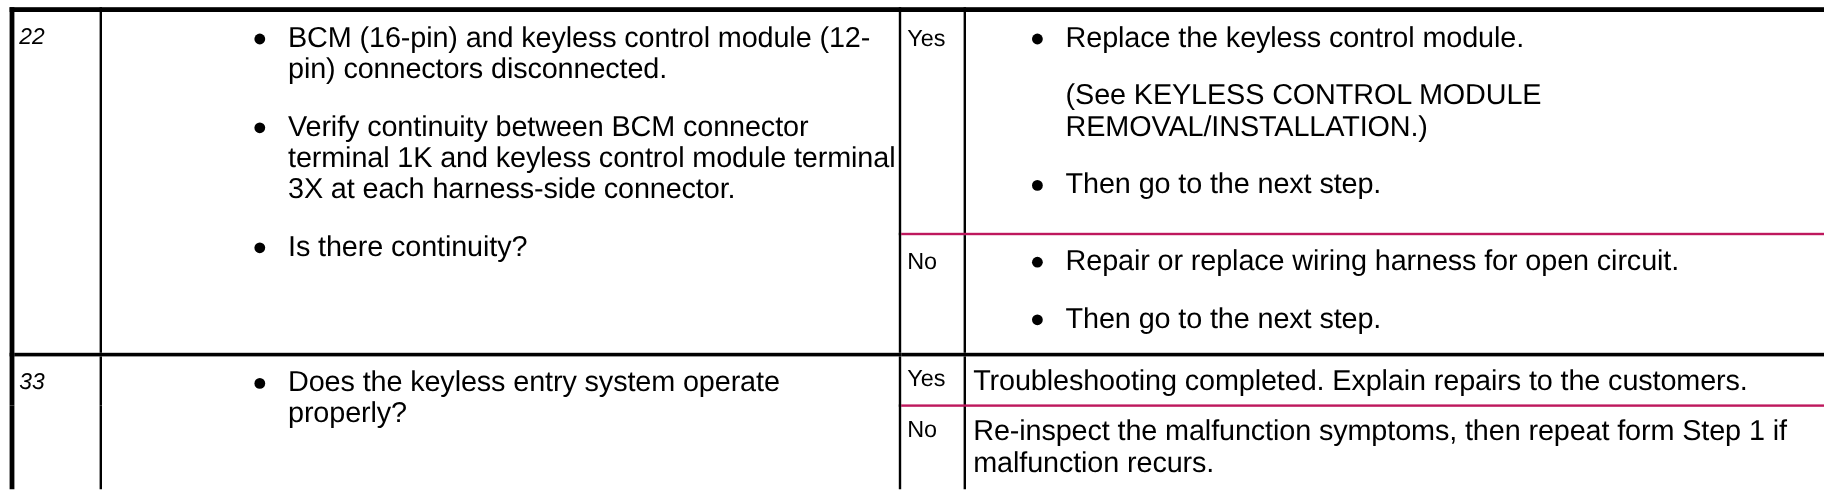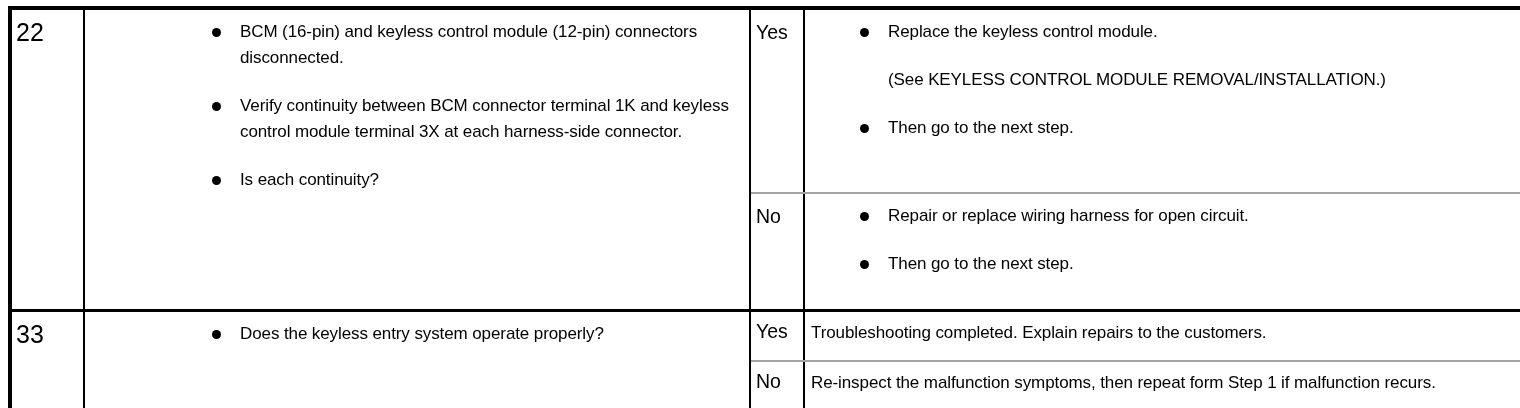--- a/index.html
+++ b/index.html
@@ -51,33 +51,34 @@
 
   
   col.c-step   { width: 74px;  }
   col.c-insp   { width: 666px; }
   col.c-ans    { width: 54px;  }
   col.c-action { width: auto;  }
 
   
   .v-right { border-right: 2px solid #000000; }
   .h-thick-bottom { border-bottom: 3px solid #000000; }
-  .h-thin-bottom  { border-bottom: 2px solid #a3a3a3; }
+  .h-thin-bottom  { border-bottom: 2px solid #be185d; }
 
   
   .cell-text {
-    font-size: 17px;
+    font-size: 24px;
     line-height: 26px;
     letter-spacing: -0.1px;
   }
 
   .step-num {
-    font-size: 25px;
+    font-size: 19px;
     line-height: 26px;
     padding: 9px 0 0 4px;
+    font-style: italic;
   }
 
   .ans-label {
     font-size: 19.5px;
     line-height: 26px;
     padding: 9px 0 0 5px;
   }
 
   .ans-label.tight {
     padding-top: 6px;
@@ -149,21 +150,21 @@
                 <span class="li-text">BCM (16-pin) and keyless control module (12-pin) connectors disconnected.</span>
               </li>
               <div class="gap-md"></div>
               <li>
                 <span class="dot"></span>
                 <span class="li-text">Verify continuity between BCM connector terminal 1K and keyless control module terminal 3X at each harness-side connector.</span>
               </li>
               <div class="gap-md"></div>
               <li>
                 <span class="dot"></span>
-                <span class="li-text">Is each continuity?</span>
+                <span class="li-text">Is there continuity?</span>
               </li>
             </ul>
           </div>
         </td>
 
         <td class="v-right h-thin-bottom">
           <div class="ans-label">Yes</div>
         </td>
 
         <td class="h-thin-bottom">

